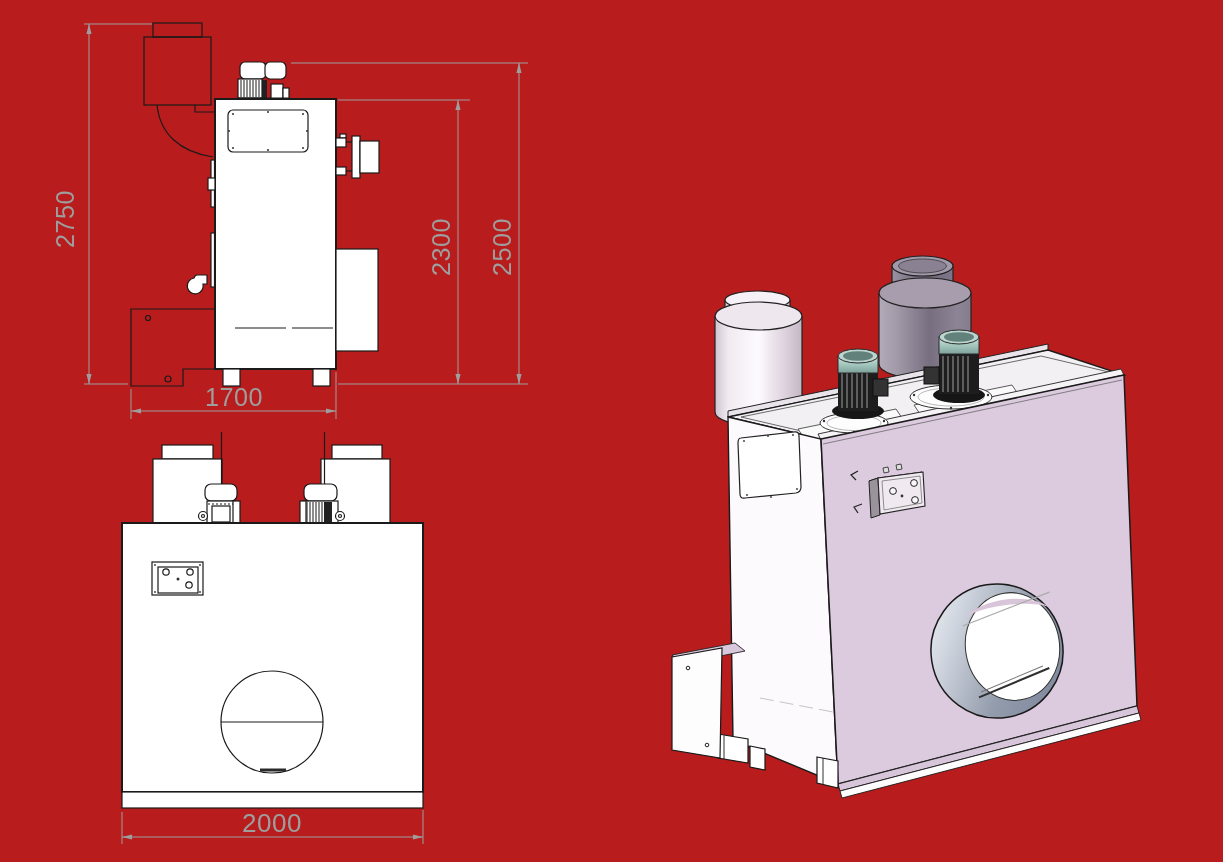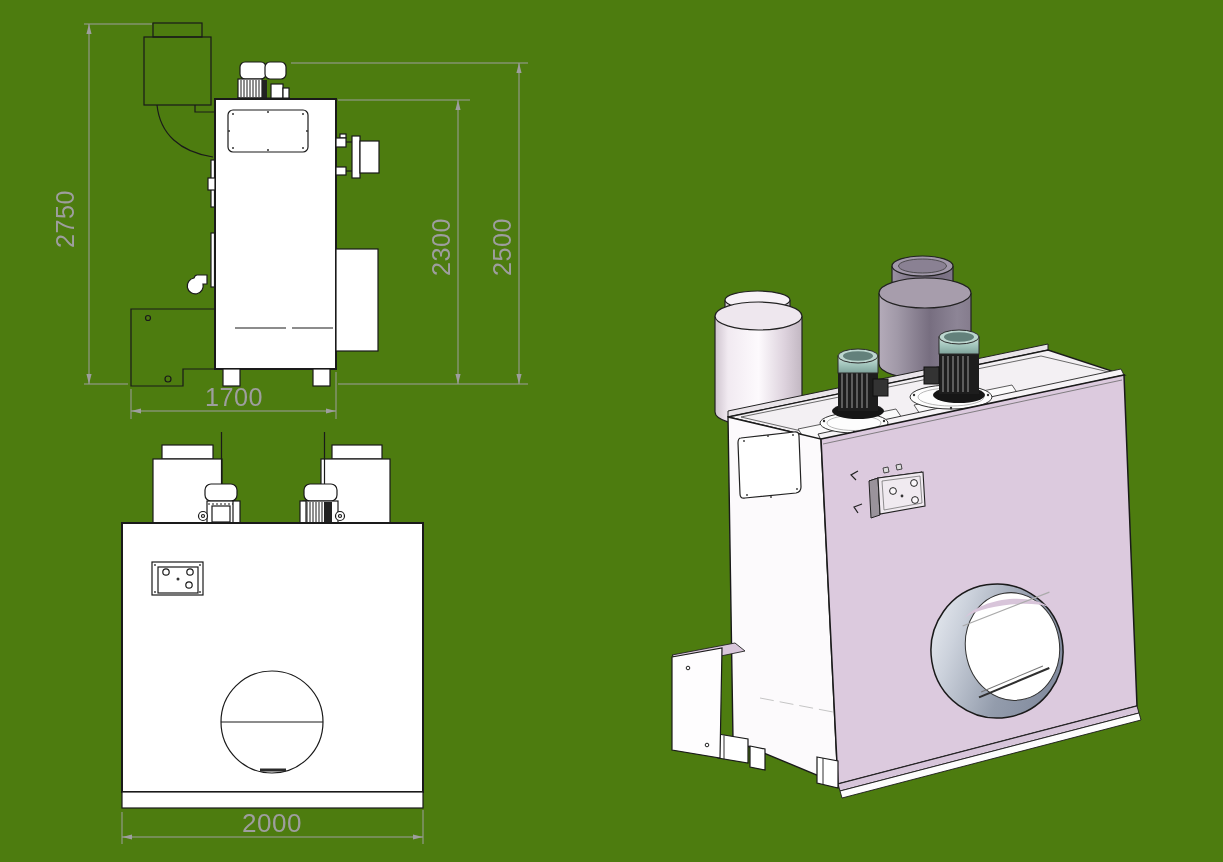--- a/index.html
+++ b/index.html
@@ -1,16 +1,16 @@
 <!DOCTYPE html>
 <html><head>
 <meta charset="utf-8">
 <style>
   html,body{margin:0;padding:0;background:#ffffff;}
-  .canvas{position:relative;width:1223px;height:862px;background:#4d7c0f;overflow:hidden;
+  .canvas{position:relative;width:1223px;height:862px;background:#b91c1c;overflow:hidden;
           font-family:"Liberation Sans",sans-serif;}
   svg{position:absolute;left:0;top:0;}
   .ln{stroke:#1a1a1a;fill:none;stroke-width:1.2;}
   .lnw{stroke:#1a1a1a;fill:#ffffff;stroke-width:1.2;}
   .lnw2{stroke:#1a1a1a;fill:#ffffff;stroke-width:2;}
   .dim{stroke:#9e9e9e;stroke-width:1;fill:none;}
   .arr{fill:#9e9e9e;stroke:none;}
   .dimtxt{fill:#9e9e9e;font-family:"Liberation Sans",sans-serif;font-size:26px;letter-spacing:0.5px;}
   .fin{stroke:#1a1a1a;stroke-width:1;}
   .ifin{stroke:#7a7a7a;stroke-width:1.4;}

